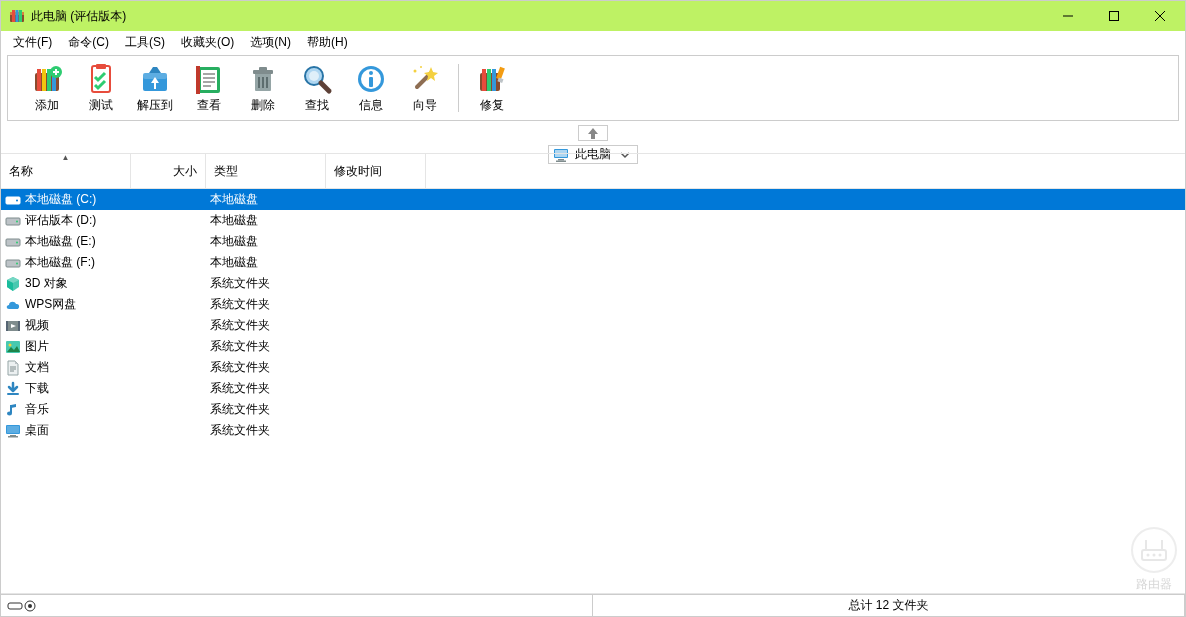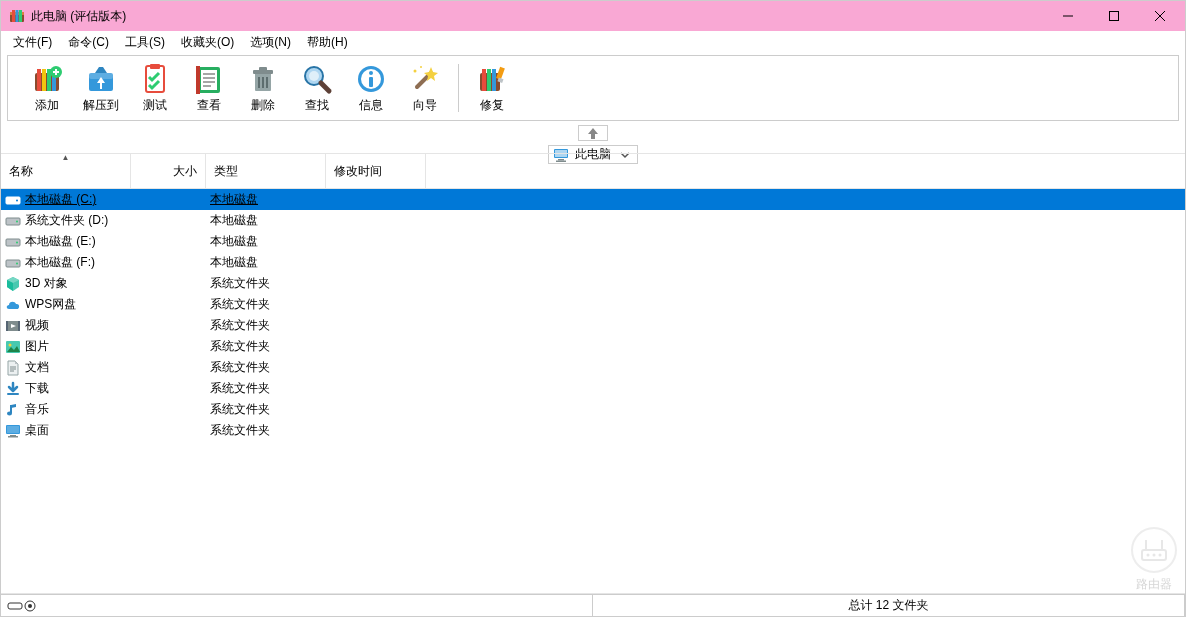--- a/index.html
+++ b/index.html
@@ -1,19 +1,19 @@
 <!DOCTYPE html>
 <html><head>
 <meta charset="utf-8">
 <style>
 * { margin: 0; padding: 0; box-sizing: border-box; font-family: "Microsoft YaHei", "SimSun", sans-serif; font-size: 12px; }
 body { width: 1186px; height: 617px; background: #fff; display: flex; flex-direction: column; border: 1px solid #ccc; overflow: hidden; }
 
 
-.titlebar { height: 30px; display: flex; align-items: center; padding: 0 2px 0 8px; background: #f9a8d4; }
+.titlebar { height: 30px; display: flex; align-items: center; padding: 0 2px 0 8px; background: #bef264; }
 .titlebar .app-icon { width: 16px; height: 16px; margin-right: 6px; }
 .titlebar .title { flex: 0 0 auto; font-size: 12px; }
 .titlebar .spacer { flex: 1; }
 .winbtns { display: flex; }
 .winbtn { width: 46px; height: 30px; display: flex; align-items: center; justify-content: center; }
 
 
 .menubar { height: 22px; display: flex; align-items: center; padding: 0 4px; }
 .menuitem { padding: 2px 8px; font-size: 12px; cursor: default; }
 
@@ -34,21 +34,21 @@
 .colh { display: flex; align-items: center; padding: 0 8px; border-right: 1px solid #e5e5e5; position: relative; }
 .colh.name { width: 130px; }
 .colh.size { width: 75px; justify-content: flex-end; }
 .colh.type { width: 120px; }
 .colh.mod  { width: 100px; }
 .sort-ind { position: absolute; top: -1px; left: 50%; transform: translateX(-50%); font-size: 8px; color: #555; }
 
 
 .filelist { flex: 1; overflow: auto; border-bottom: 1px solid #e5e5e5; }
 .row { height: 21px; display: flex; align-items: center; }
-.row.selected { background: #0078d7; color: #000000; text-decoration: underline; }
+.row.selected { background: #0078d7; color: #ffffff; }
 .cell { padding: 0 4px; overflow: hidden; white-space: nowrap; }
 .cell.name { width: 130px; display: flex; align-items: center; gap: 4px; }
 .cell.size { width: 75px; text-align: right; }
 .cell.type { width: 120px; }
 .cell.mod  { width: 100px; }
 .row .ficon { width: 16px; height: 16px; flex: 0 0 16px; display: flex; align-items: center; justify-content: center; }
 
 
 .statusbar { height: 22px; display: flex; border-top: 1px solid #ccc; }
 .status-cell { border-right: 1px solid #ccc; display: flex; align-items: center; padding: 2px 6px; }
@@ -117,38 +117,38 @@
           <circle cx="25" cy="9" r="6" fill="#2ecc71"></circle>
           <line x1="25" y1="6" x2="25" y2="12" stroke="#fff" stroke-width="2"></line>
           <line x1="22" y1="9" x2="28" y2="9" stroke="#fff" stroke-width="2"></line>
         </svg>
       </span>
     <span>添加</span>
   </div>
   <div class="toolbtn">
     <span class="ticon">
         <svg viewBox="0 0 32 32">
+          <rect x="7" y="3" width="18" height="26" rx="2" fill="#fff" stroke="#e74c3c" stroke-width="2"></rect>
+          <rect x="11" y="1" width="10" height="5" rx="1" fill="#e74c3c"></rect>
+          <path d="M10 14 L13 17 L20 10" fill="none" stroke="#2ecc71" stroke-width="3"></path>
+          <path d="M10 22 L13 25 L20 18" fill="none" stroke="#2ecc71" stroke-width="3"></path>
+        </svg>
+      </span>
+    <span>测试</span>
+  </div>
+  <div class="toolbtn">
+    <span class="ticon">
+        <svg viewBox="0 0 32 32">
           <rect x="4" y="12" width="24" height="16" rx="2" fill="#3498db"></rect>
           <rect x="4" y="10" width="24" height="6" rx="2" fill="#5dade2"></rect>
           <path d="M10 10 L14 4 L18 4 L22 10 Z" fill="#2e86c1"></path>
           <path d="M16 14 L20 20 L17 20 L17 26 L15 26 L15 20 L12 20 Z" fill="#fff"></path>
         </svg>
       </span>
     <span>解压到</span>
-  </div>
-  <div class="toolbtn">
-    <span class="ticon">
-        <svg viewBox="0 0 32 32">
-          <rect x="7" y="3" width="18" height="26" rx="2" fill="#fff" stroke="#e74c3c" stroke-width="2"></rect>
-          <rect x="11" y="1" width="10" height="5" rx="1" fill="#e74c3c"></rect>
-          <path d="M10 14 L13 17 L20 10" fill="none" stroke="#2ecc71" stroke-width="3"></path>
-          <path d="M10 22 L13 25 L20 18" fill="none" stroke="#2ecc71" stroke-width="3"></path>
-        </svg>
-      </span>
-    <span>测试</span>
   </div>
   <div class="toolbtn">
     <span class="ticon">
         <svg viewBox="0 0 32 32">
           <rect x="5" y="4" width="22" height="26" rx="2" fill="#27ae60"></rect>
           <rect x="8" y="7" width="16" height="20" fill="#fff"></rect>
           <line x1="10" y1="11" x2="22" y2="11" stroke="#888" stroke-width="1.5"></line>
           <line x1="10" y1="15" x2="22" y2="15" stroke="#888" stroke-width="1.5"></line>
           <line x1="10" y1="19" x2="22" y2="19" stroke="#888" stroke-width="1.5"></line>
           <line x1="10" y1="23" x2="18" y2="23" stroke="#888" stroke-width="1.5"></line>
@@ -276,21 +276,21 @@
     </div>
     <div class="row">
       <div class="cell name">
         <span class="ficon">
           <svg width="16" height="16" viewBox="0 0 16 16">
             <rect x="1" y="5" width="14" height="7" rx="1" fill="#bdc3c7"></rect>
             <rect x="1" y="5" width="14" height="7" rx="1" fill="none" stroke="#7f8c8d"></rect>
             <circle cx="12" cy="8.5" r="1" fill="#2ecc71"></circle>
           </svg>
         </span>
-        <span>系统文件夹 (D:)</span>
+        <span>评估版本 (D:)</span>
       </div>
       <div class="cell size"></div>
       <div class="cell type">本地磁盘</div>
       <div class="cell mod"></div>
     </div>
     <div class="row">
       <div class="cell name">
         <span class="ficon">
           <svg width="16" height="16" viewBox="0 0 16 16">
             <rect x="1" y="5" width="14" height="7" rx="1" fill="#bdc3c7"></rect>

